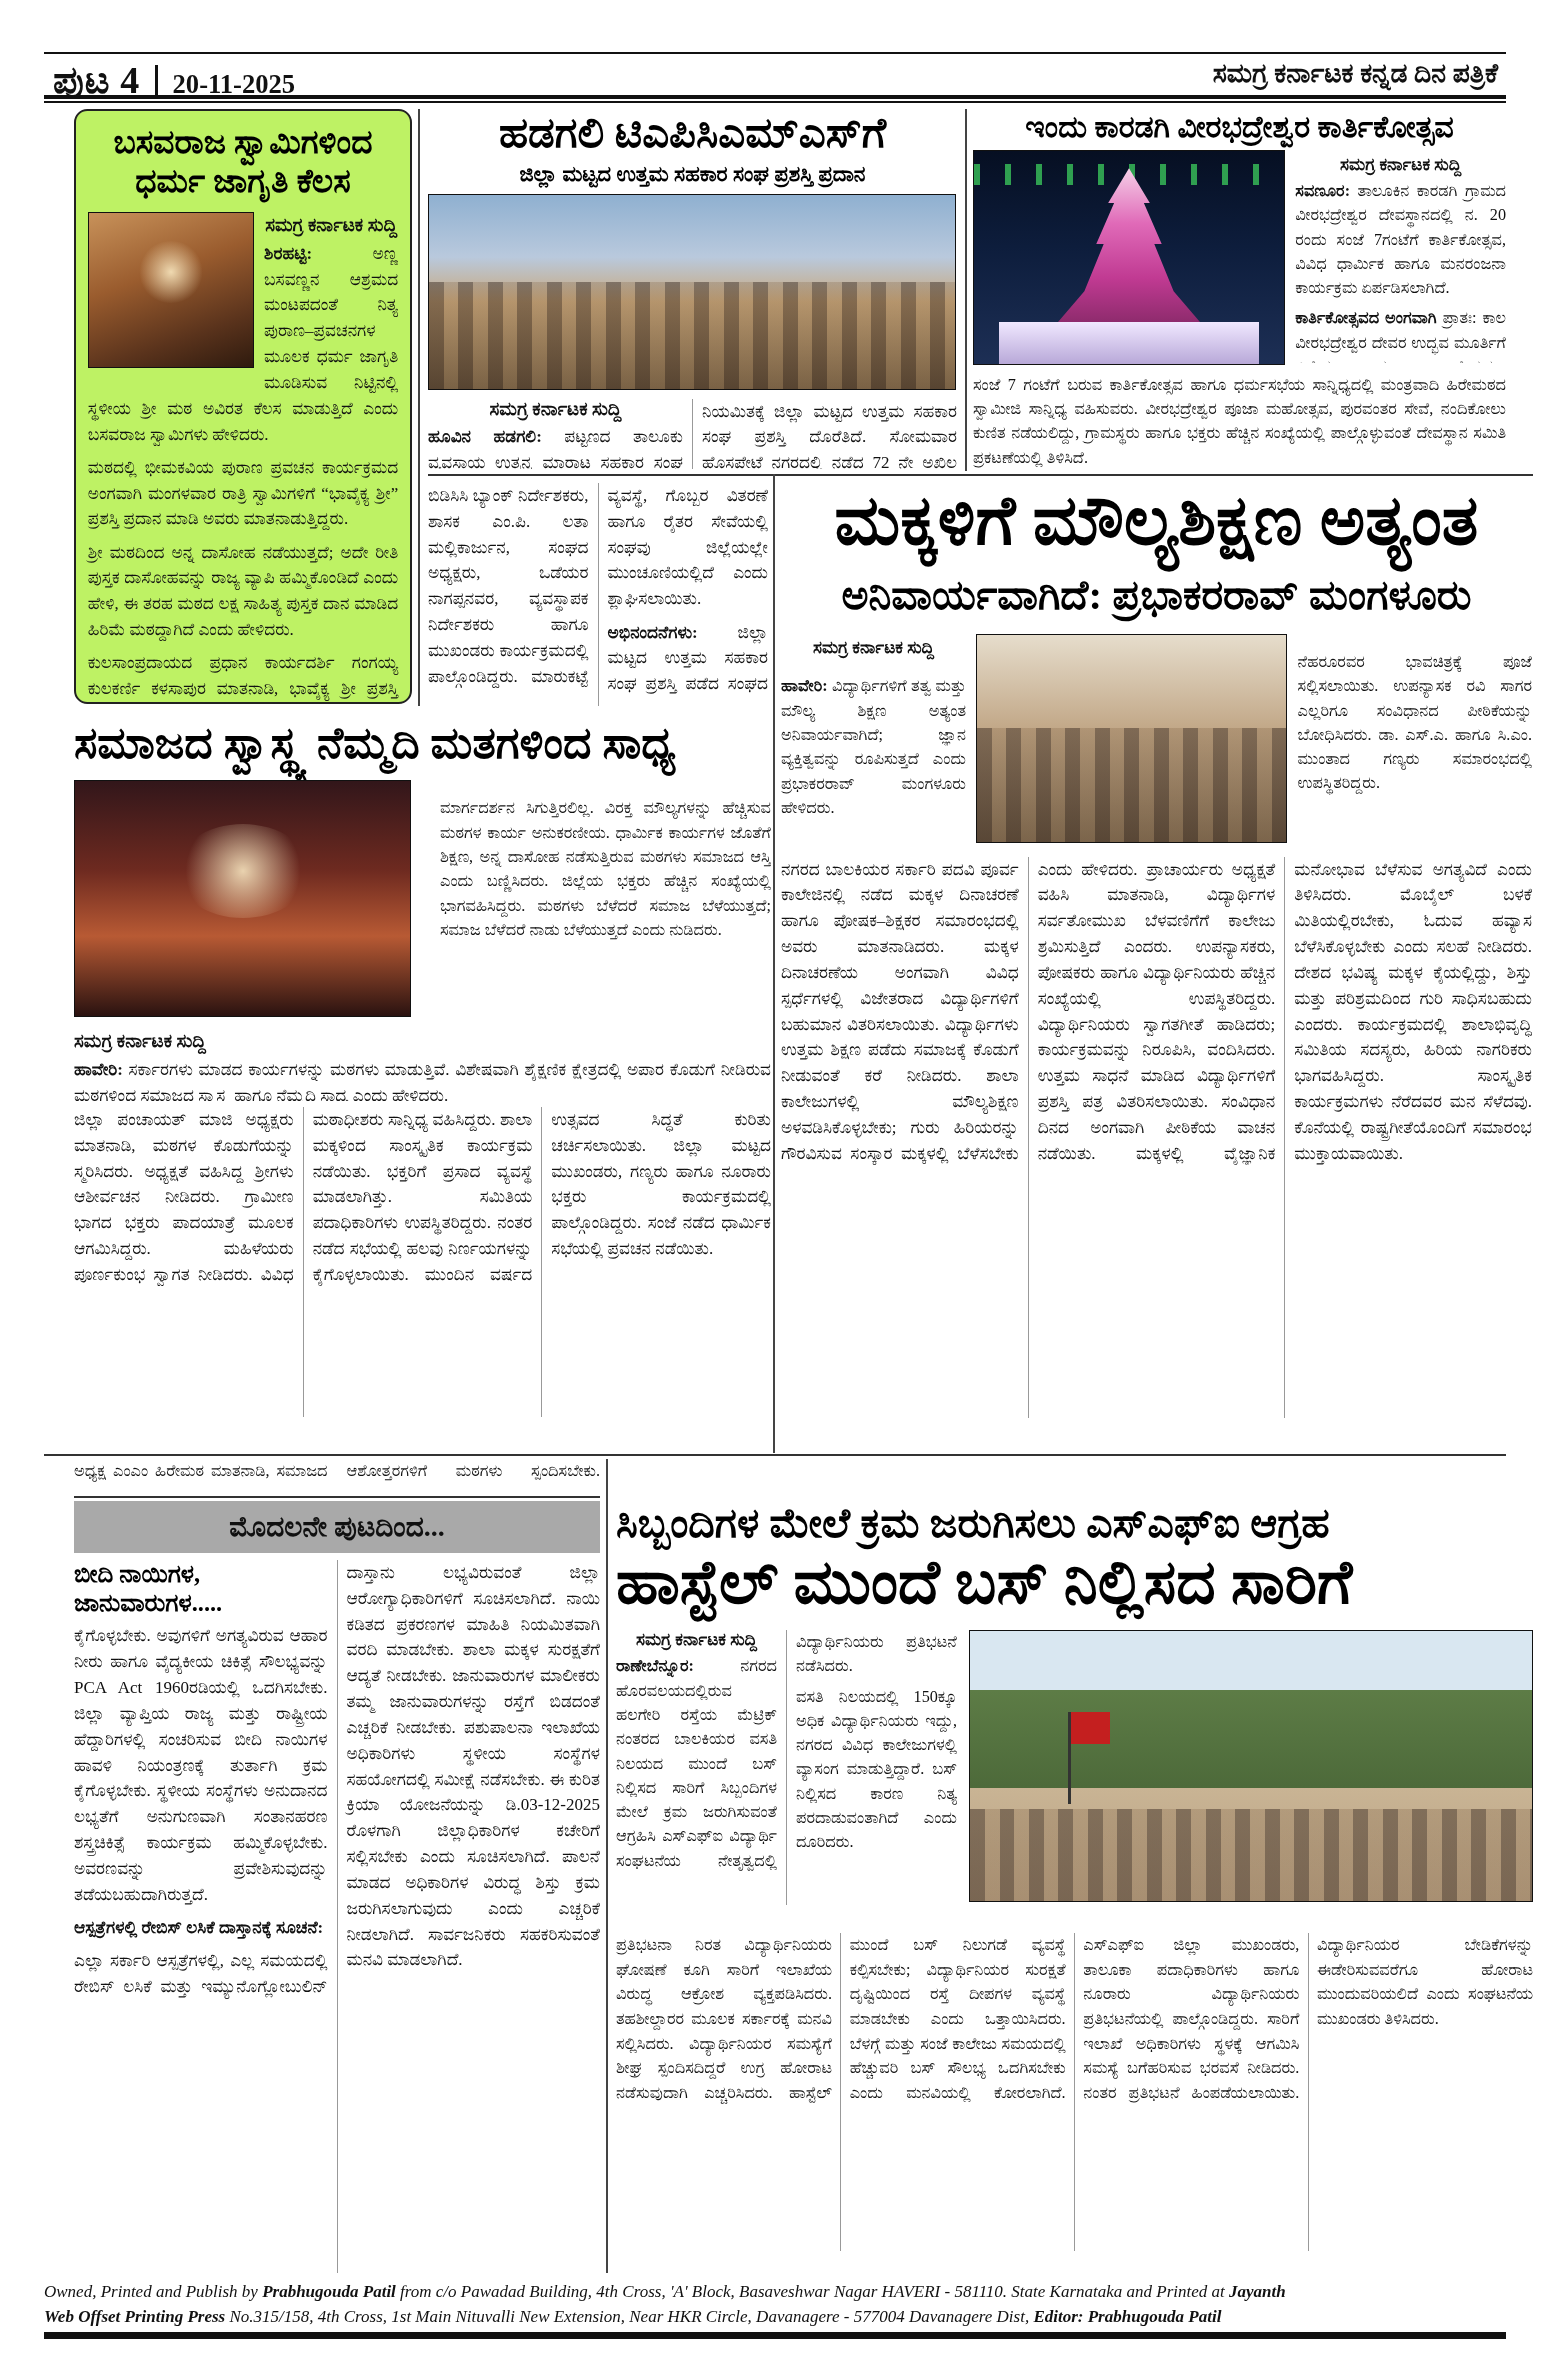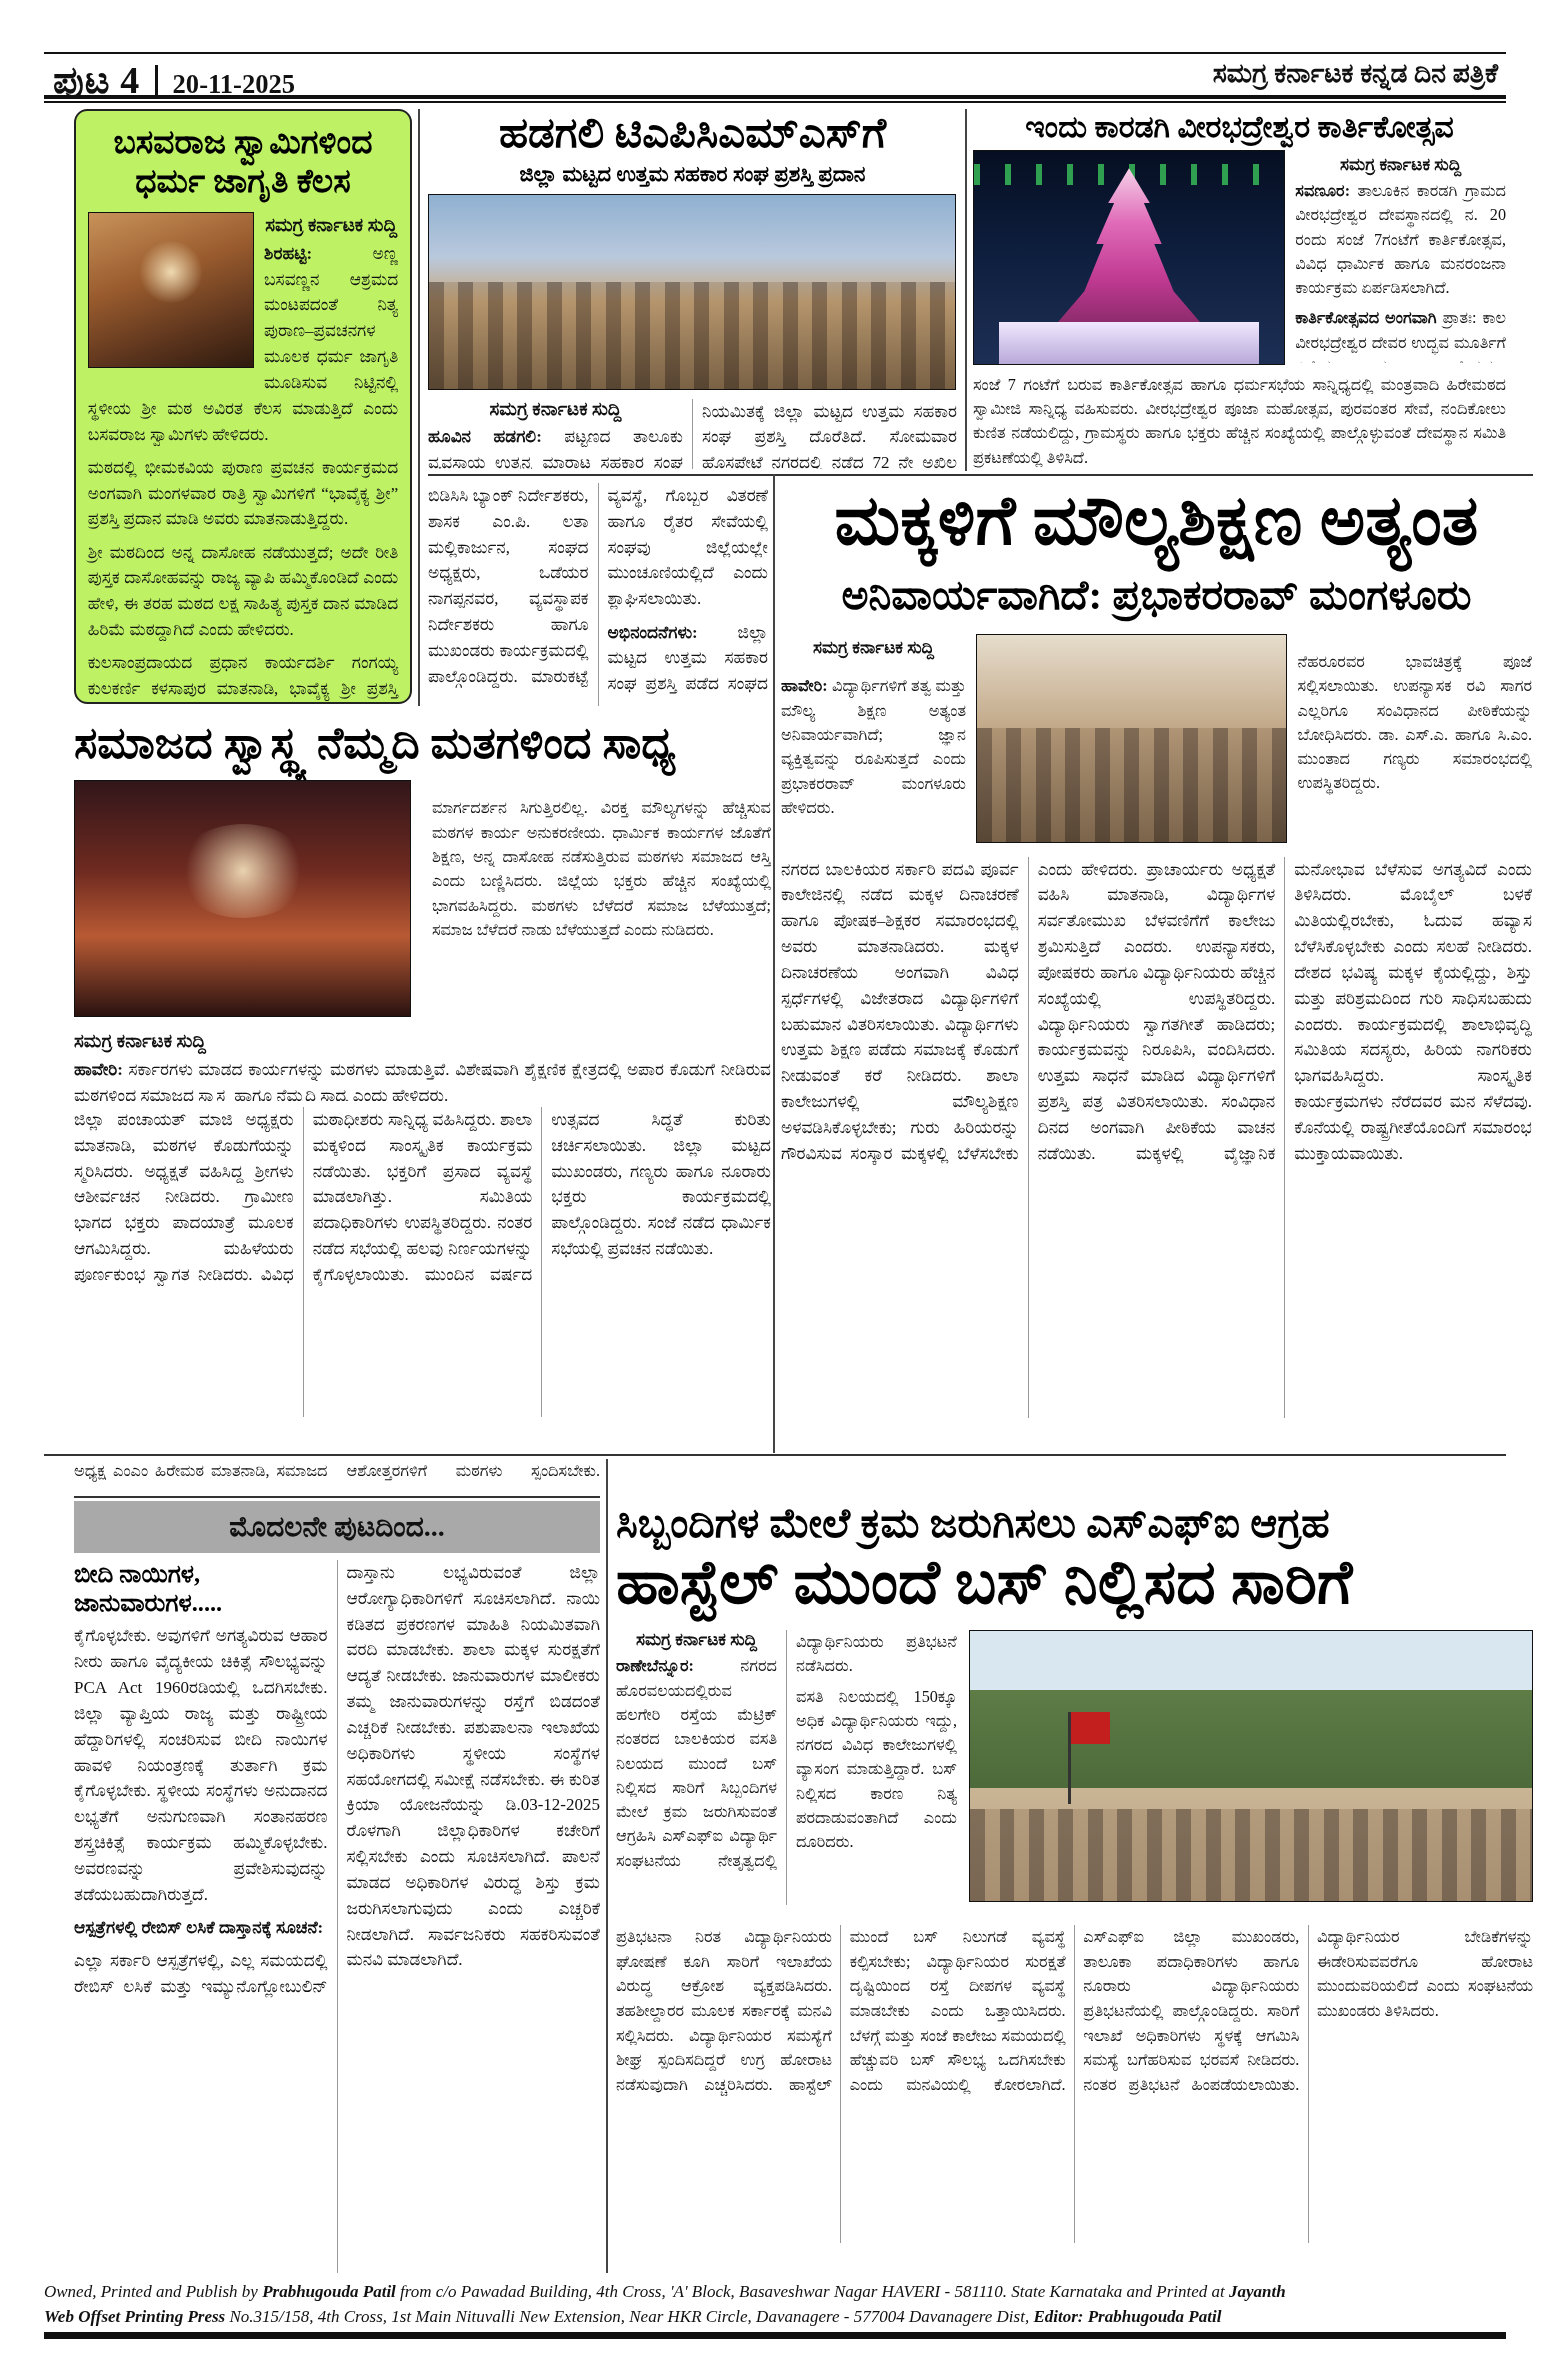--- a/index.html
+++ b/index.html
@@ -139,21 +139,21 @@
         <p class="smallbody">ನೆಹರೂರವರ ಭಾವಚಿತ್ರಕ್ಕೆ ಪೂಜೆ ಸಲ್ಲಿಸಲಾಯಿತು. ಉಪನ್ಯಾಸಕ ರವಿ ಸಾಗರ ಎಲ್ಲರಿಗೂ ಸಂವಿಧಾನದ ಪೀಠಿಕೆಯನ್ನು ಬೋಧಿಸಿದರು. ಡಾ. ಎಸ್.ಎ. ಹಾಗೂ ಸಿ.ಎಂ. ಮುಂತಾದ ಗಣ್ಯರು ಸಮಾರಂಭದಲ್ಲಿ ಉಪಸ್ಥಿತರಿದ್ದರು.</p>
       </div>
     </div>
     <div class="col3 clip" style="height:561px;margin-top:11.8px;">
       <p class="body">ನಗರದ ಬಾಲಕಿಯರ ಸರ್ಕಾರಿ ಪದವಿ ಪೂರ್ವ ಕಾಲೇಜಿನಲ್ಲಿ ನಡೆದ ಮಕ್ಕಳ ದಿನಾಚರಣೆ ಹಾಗೂ ಪೋಷಕ–ಶಿಕ್ಷಕರ ಸಮಾರಂಭದಲ್ಲಿ ಅವರು ಮಾತನಾಡಿದರು. ಮಕ್ಕಳ ದಿನಾಚರಣೆಯ ಅಂಗವಾಗಿ ವಿವಿಧ ಸ್ಪರ್ಧೆಗಳಲ್ಲಿ ವಿಜೇತರಾದ ವಿದ್ಯಾರ್ಥಿಗಳಿಗೆ ಬಹುಮಾನ ವಿತರಿಸಲಾಯಿತು. ವಿದ್ಯಾರ್ಥಿಗಳು ಉತ್ತಮ ಶಿಕ್ಷಣ ಪಡೆದು ಸಮಾಜಕ್ಕೆ ಕೊಡುಗೆ ನೀಡುವಂತೆ ಕರೆ ನೀಡಿದರು. ಶಾಲಾ ಕಾಲೇಜುಗಳಲ್ಲಿ ಮೌಲ್ಯಶಿಕ್ಷಣ ಅಳವಡಿಸಿಕೊಳ್ಳಬೇಕು; ಗುರು ಹಿರಿಯರನ್ನು ಗೌರವಿಸುವ ಸಂಸ್ಕಾರ ಮಕ್ಕಳಲ್ಲಿ ಬೆಳೆಸಬೇಕು ಎಂದು ಹೇಳಿದರು. ಪ್ರಾಚಾರ್ಯರು ಅಧ್ಯಕ್ಷತೆ ವಹಿಸಿ ಮಾತನಾಡಿ, ವಿದ್ಯಾರ್ಥಿಗಳ ಸರ್ವತೋಮುಖ ಬೆಳವಣಿಗೆಗೆ ಕಾಲೇಜು ಶ್ರಮಿಸುತ್ತಿದೆ ಎಂದರು. ಉಪನ್ಯಾಸಕರು, ಪೋಷಕರು ಹಾಗೂ ವಿದ್ಯಾರ್ಥಿನಿಯರು ಹೆಚ್ಚಿನ ಸಂಖ್ಯೆಯಲ್ಲಿ ಉಪಸ್ಥಿತರಿದ್ದರು. ವಿದ್ಯಾರ್ಥಿನಿಯರು ಸ್ವಾಗತಗೀತೆ ಹಾಡಿದರು; ಕಾರ್ಯಕ್ರಮವನ್ನು ನಿರೂಪಿಸಿ, ವಂದಿಸಿದರು. ಉತ್ತಮ ಸಾಧನೆ ಮಾಡಿದ ವಿದ್ಯಾರ್ಥಿಗಳಿಗೆ ಪ್ರಶಸ್ತಿ ಪತ್ರ ವಿತರಿಸಲಾಯಿತು. ಸಂವಿಧಾನ ದಿನದ ಅಂಗವಾಗಿ ಪೀಠಿಕೆಯ ವಾಚನ ನಡೆಯಿತು. ಮಕ್ಕಳಲ್ಲಿ ವೈಜ್ಞಾನಿಕ ಮನೋಭಾವ ಬೆಳೆಸುವ ಅಗತ್ಯವಿದೆ ಎಂದು ತಿಳಿಸಿದರು. ಮೊಬೈಲ್ ಬಳಕೆ ಮಿತಿಯಲ್ಲಿರಬೇಕು, ಓದುವ ಹವ್ಯಾಸ ಬೆಳೆಸಿಕೊಳ್ಳಬೇಕು ಎಂದು ಸಲಹೆ ನೀಡಿದರು. ದೇಶದ ಭವಿಷ್ಯ ಮಕ್ಕಳ ಕೈಯಲ್ಲಿದ್ದು, ಶಿಸ್ತು ಮತ್ತು ಪರಿಶ್ರಮದಿಂದ ಗುರಿ ಸಾಧಿಸಬಹುದು ಎಂದರು. ಕಾರ್ಯಕ್ರಮದಲ್ಲಿ ಶಾಲಾಭಿವೃದ್ಧಿ ಸಮಿತಿಯ ಸದಸ್ಯರು, ಹಿರಿಯ ನಾಗರಿಕರು ಭಾಗವಹಿಸಿದ್ದರು. ಸಾಂಸ್ಕೃತಿಕ ಕಾರ್ಯಕ್ರಮಗಳು ನೆರೆದವರ ಮನ ಸೆಳೆದವು. ಕೊನೆಯಲ್ಲಿ ರಾಷ್ಟ್ರಗೀತೆಯೊಂದಿಗೆ ಸಮಾರಂಭ ಮುಕ್ತಾಯವಾಯಿತು.</p>
     </div>
   </div>
 
   <div class="abs clip" style="left:74px;top:718px;width:697px;height:734px;">
     <div class="headline" style="font-size:44px;">ಸಮಾಜದ ಸ್ವಾಸ್ಥ್ಯ ನೆಮ್ಮದಿ ಮತಗಳಿಂದ ಸಾಧ್ಯ</div>
-    <div style="display:flex;gap:21px;margin-top:10.3px;height:238px;overflow:hidden;">
+    <div style="display:flex;gap:29px;margin-top:10.3px;height:238px;overflow:hidden;">
       <div class="ph ph-a5" style="position:relative;width:335px;height:235px;flex:none;">
           <div class="spot"></div>
         </div>
       <div style="flex:1;">
         <p class="smallbody">ಮಾರ್ಗದರ್ಶನ ಸಿಗುತ್ತಿರಲಿಲ್ಲ. ವಿರಕ್ತ ಮೌಲ್ಯಗಳನ್ನು ಹೆಚ್ಚಿಸುವ ಮಠಗಳ ಕಾರ್ಯ ಅನುಕರಣೀಯ. ಧಾರ್ಮಿಕ ಕಾರ್ಯಗಳ ಜೊತೆಗೆ ಶಿಕ್ಷಣ, ಅನ್ನ ದಾಸೋಹ ನಡೆಸುತ್ತಿರುವ ಮಠಗಳು ಸಮಾಜದ ಆಸ್ತಿ ಎಂದು ಬಣ್ಣಿಸಿದರು. ಜಿಲ್ಲೆಯ ಭಕ್ತರು ಹೆಚ್ಚಿನ ಸಂಖ್ಯೆಯಲ್ಲಿ ಭಾಗವಹಿಸಿದ್ದರು. ಮಠಗಳು ಬೆಳೆದರೆ ಸಮಾಜ ಬೆಳೆಯುತ್ತದೆ; ಸಮಾಜ ಬೆಳೆದರೆ ನಾಡು ಬೆಳೆಯುತ್ತದೆ ಎಂದು ನುಡಿದರು.</p>
       </div>
     </div>
     <div style="margin-top:8.9px;overflow:hidden;height:74px;">
       <div class="byline" style="text-align:left;">ಸಮಗ್ರ ಕರ್ನಾಟಕ ಸುದ್ದಿ</div>
       <p class="body"><b class="dateline">ಹಾವೇರಿ:</b> <span>ಸರ್ಕಾರಗಳು ಮಾಡದ ಕಾರ್ಯಗಳನ್ನು ಮಠಗಳು ಮಾಡುತ್ತಿವೆ. ವಿಶೇಷವಾಗಿ ಶೈಕ್ಷಣಿಕ ಕ್ಷೇತ್ರದಲ್ಲಿ ಅಪಾರ ಕೊಡುಗೆ ನೀಡಿರುವ ಮಠಗಳಿಂದ ಸಮಾಜದ ಸ್ವಾಸ್ಥ್ಯ ಹಾಗೂ ನೆಮ್ಮದಿ ಸಾಧ್ಯ ಎಂದು ಹೇಳಿದರು.</span></p>
@@ -196,21 +196,21 @@
           <p class="smallbody" style="margin:0 0 5.9px 0;"><b class="dateline">ರಾಣೇಬೆನ್ನೂರ:</b> <span>ನಗರದ ಹೊರವಲಯದಲ್ಲಿರುವ ಹಲಗೇರಿ ರಸ್ತೆಯ ಮೆಟ್ರಿಕ್ ನಂತರದ ಬಾಲಕಿಯರ ವಸತಿ ನಿಲಯದ ಮುಂದೆ ಬಸ್ ನಿಲ್ಲಿಸದ ಸಾರಿಗೆ ಸಿಬ್ಬಂದಿಗಳ ಮೇಲೆ ಕ್ರಮ ಜರುಗಿಸುವಂತೆ ಆಗ್ರಹಿಸಿ ಎಸ್‌ಎಫ್‌ಐ ವಿದ್ಯಾರ್ಥಿ ಸಂಘಟನೆಯ ನೇತೃತ್ವದಲ್ಲಿ ವಿದ್ಯಾರ್ಥಿನಿಯರು ಪ್ರತಿಭಟನೆ ನಡೆಸಿದರು.</span></p>
           <p class="smallbody" style="margin:0;">ವಸತಿ ನಿಲಯದಲ್ಲಿ 150ಕ್ಕೂ ಅಧಿಕ ವಿದ್ಯಾರ್ಥಿನಿಯರು ಇದ್ದು, ನಗರದ ವಿವಿಧ ಕಾಲೇಜುಗಳಲ್ಲಿ ವ್ಯಾಸಂಗ ಮಾಡುತ್ತಿದ್ದಾರೆ. ಬಸ್ ನಿಲ್ಲಿಸದ ಕಾರಣ ನಿತ್ಯ ಪರದಾಡುವಂತಾಗಿದೆ ಎಂದು ದೂರಿದರು.</p>
         </div>
       </div>
       <div class="ph ph-a7" style="position:relative;flex:1;height:270px;">
         <div class="flagpole"></div>
         <div class="flag"></div>
         <div class="crowd" style="height:34%;"></div>
       </div>
     </div>
-    <div class="col4 clip" style="height:318px;margin-top:20px;">
+    <div class="col4 clip" style="height:318px;margin-top:28px;">
       <p class="body" style="font-size:16.2px;">ಪ್ರತಿಭಟನಾ ನಿರತ ವಿದ್ಯಾರ್ಥಿನಿಯರು ಘೋಷಣೆ ಕೂಗಿ ಸಾರಿಗೆ ಇಲಾಖೆಯ ವಿರುದ್ಧ ಆಕ್ರೋಶ ವ್ಯಕ್ತಪಡಿಸಿದರು. ತಹಶೀಲ್ದಾರರ ಮೂಲಕ ಸರ್ಕಾರಕ್ಕೆ ಮನವಿ ಸಲ್ಲಿಸಿದರು. ವಿದ್ಯಾರ್ಥಿನಿಯರ ಸಮಸ್ಯೆಗೆ ಶೀಘ್ರ ಸ್ಪಂದಿಸದಿದ್ದರೆ ಉಗ್ರ ಹೋರಾಟ ನಡೆಸುವುದಾಗಿ ಎಚ್ಚರಿಸಿದರು. ಹಾಸ್ಟೆಲ್ ಮುಂದೆ ಬಸ್ ನಿಲುಗಡೆ ವ್ಯವಸ್ಥೆ ಕಲ್ಪಿಸಬೇಕು; ವಿದ್ಯಾರ್ಥಿನಿಯರ ಸುರಕ್ಷತೆ ದೃಷ್ಟಿಯಿಂದ ರಸ್ತೆ ದೀಪಗಳ ವ್ಯವಸ್ಥೆ ಮಾಡಬೇಕು ಎಂದು ಒತ್ತಾಯಿಸಿದರು. ಬೆಳಗ್ಗೆ ಮತ್ತು ಸಂಜೆ ಕಾಲೇಜು ಸಮಯದಲ್ಲಿ ಹೆಚ್ಚುವರಿ ಬಸ್ ಸೌಲಭ್ಯ ಒದಗಿಸಬೇಕು ಎಂದು ಮನವಿಯಲ್ಲಿ ಕೋರಲಾಗಿದೆ. ಎಸ್‌ಎಫ್‌ಐ ಜಿಲ್ಲಾ ಮುಖಂಡರು, ತಾಲೂಕಾ ಪದಾಧಿಕಾರಿಗಳು ಹಾಗೂ ನೂರಾರು ವಿದ್ಯಾರ್ಥಿನಿಯರು ಪ್ರತಿಭಟನೆಯಲ್ಲಿ ಪಾಲ್ಗೊಂಡಿದ್ದರು. ಸಾರಿಗೆ ಇಲಾಖೆ ಅಧಿಕಾರಿಗಳು ಸ್ಥಳಕ್ಕೆ ಆಗಮಿಸಿ ಸಮಸ್ಯೆ ಬಗೆಹರಿಸುವ ಭರವಸೆ ನೀಡಿದರು. ನಂತರ ಪ್ರತಿಭಟನೆ ಹಿಂಪಡೆಯಲಾಯಿತು. ವಿದ್ಯಾರ್ಥಿನಿಯರ ಬೇಡಿಕೆಗಳನ್ನು ಈಡೇರಿಸುವವರೆಗೂ ಹೋರಾಟ ಮುಂದುವರಿಯಲಿದೆ ಎಂದು ಸಂಘಟನೆಯ ಮುಖಂಡರು ತಿಳಿಸಿದರು.</p>
     </div>
   </div>
 
   <div class="abs footer" style="left:44px;top:2281px;width:1462px;">
     <span>Owned, Printed and Publish by </span><b>Prabhugouda Patil</b><span> from c/o Pawadad Building, 4th Cross, 'A' Block, Basaveshwar Nagar HAVERI - 581110. State Karnataka and Printed at </span><b>Jayanth</b>
   </div>
   <div class="abs footer" style="left:44px;top:2306px;width:1462px;">
     <b>Web Offset Printing Press</b><span> No.315/158, 4th Cross, 1st Main Nituvalli New Extension, Near HKR Circle, Davanagere - 577004 Davanagere Dist, </span><b>Editor: Prabhugouda Patil</b>
   </div>

